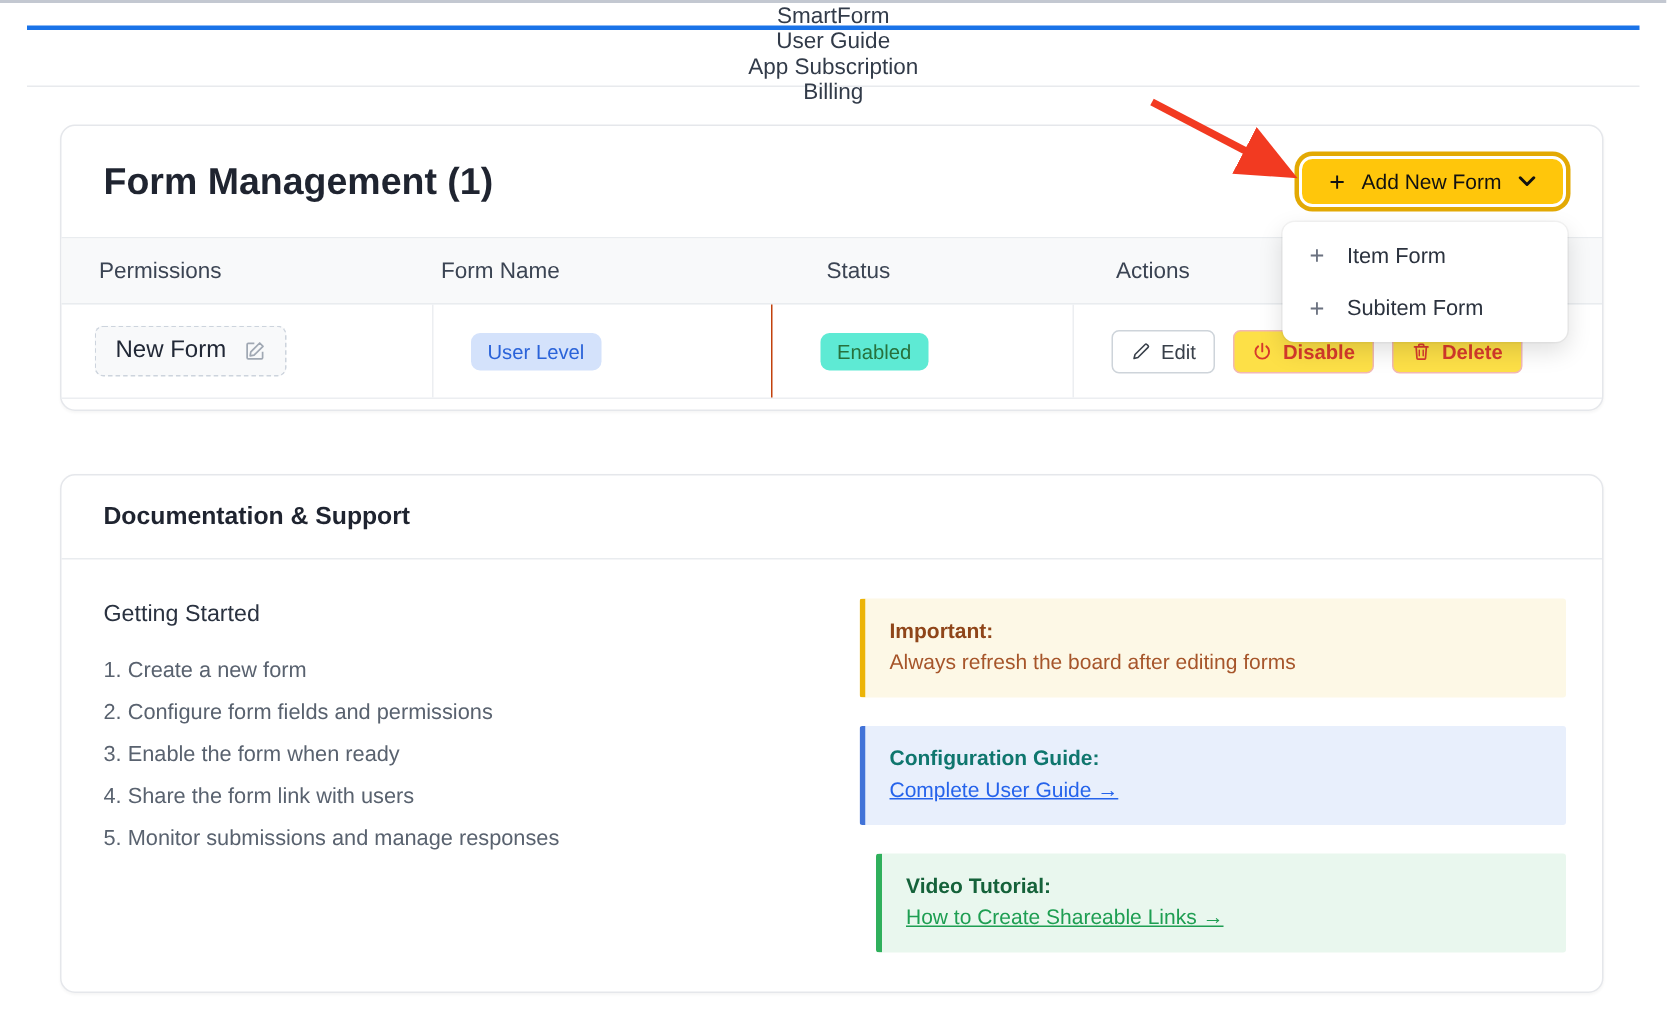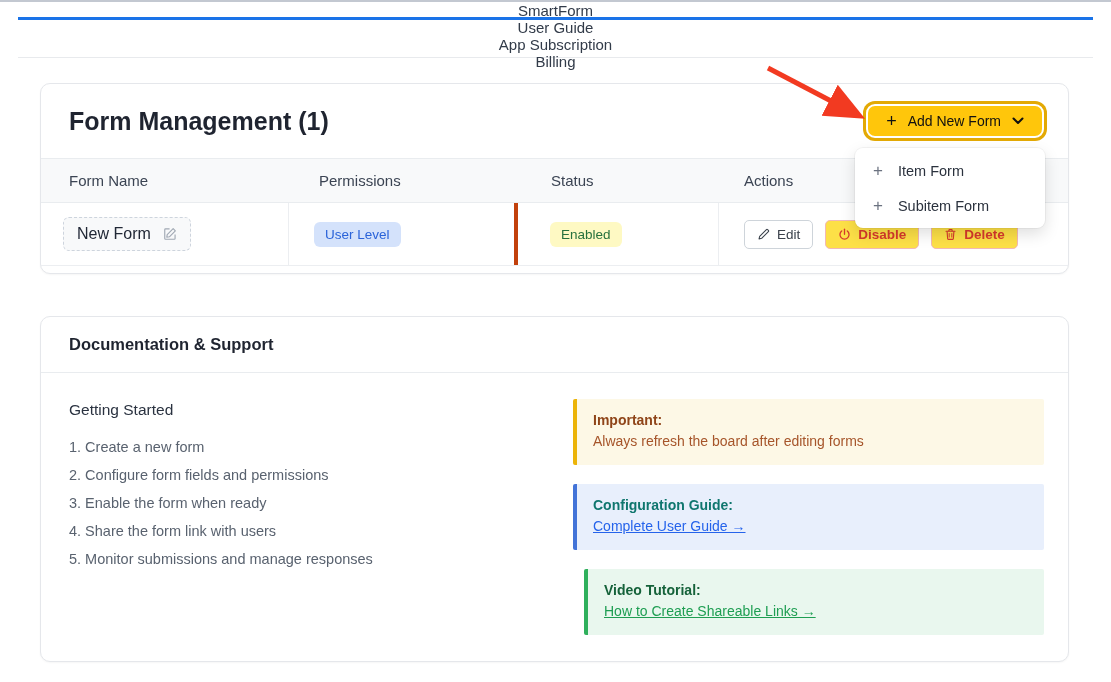--- a/index.html
+++ b/index.html
@@ -35,31 +35,31 @@
   .red-arrow{position:absolute;left:752px;top:58px;z-index:40;pointer-events:none;}
   
   .thead{display:flex;height:43px;align-items:stretch;background:#f8f9fa;
          border-bottom:1px solid #e9ecef;font-size:15px;color:#3b4453;}
   .trow{display:flex;height:62px;align-items:stretch;border-bottom:1px solid #eceef1;}
   .c1{width:225px;}.c2{width:200px;}.c3{width:168px;}.c4{flex:1;}
   .cell{display:flex;align-items:center;}
   .thead .c1{padding-left:28px;}.thead .c2{padding-left:25px;}
   .thead .c3{padding-left:32px;}.thead .c4{padding-left:25px;}
   .trow .c1{padding-left:22px;border-right:1px solid #eceef1;}
-  .trow .c2{padding-left:25px;border-right:4px solid #c2410c;}
+  .trow .c2{padding-left:25px;border-right:1px solid #c2410c;}
   .trow .c3{padding-left:32px;border-right:1px solid #eceef1;}
   .trow .c4{padding-left:25px;gap:12px;}
   .card1-footer{height:7px;}
   .name-box{display:inline-flex;align-items:center;gap:12px;padding:7px 13px;
             border:1.5px dashed #cdd4dd;border-radius:6px;background:#f8f9fa;
             font-size:16px;color:#212836;cursor:pointer;}
   .name-box .ico{color:#a0a8b3;display:flex;}
   .badge{padding:5px 11px;border-radius:6px;font-size:13.5px;}
   .badge-perm{background:#d4e2fb;color:#2a63d9;}
-  .badge-status{background:#fef9c3;color:#27713d;}
+  .badge-status{background:#5eead4;color:#27713d;}
   .abtn{height:29px;display:inline-flex;align-items:center;gap:7px;padding:0 12px;
         border-radius:5px;font-size:13.5px;cursor:pointer;background:#fff;
         border:1px solid #ced4da;color:#39404a;font-family:inherit;}
   .abtn.danger{background:#fde047;border-color:#f2b8b5;color:#d73a2c;font-weight:bold;}
   .abtn svg{display:block;}
   
   .dropdown{position:absolute;left:855px;top:148px;width:190px;background:#fff;
             border-radius:8px;box-shadow:0 6px 16px rgba(0,0,0,.13),0 0 0 1px rgba(0,0,0,.04);
             padding:5px 0;z-index:30;}
   .dd-item{display:flex;align-items:center;gap:15px;padding:9px 18px;font-size:14.5px;
@@ -112,22 +112,22 @@
     <button class="add-btn">
       <span class="plus">+</span>
       <span>Add New Form</span>
       <svg width="12" height="8" viewBox="0 0 12 8">
         <polyline points="1.5,1.5 6,6 10.5,1.5" fill="none" stroke="#111" stroke-width="2" stroke-linecap="round" stroke-linejoin="round"></polyline>
       </svg>
     </button>
   </div>
 
   <div class="thead">
+    <div class="cell c2">Permissions</div>
     <div class="cell c1">Form Name</div>
-    <div class="cell c2">Permissions</div>
     <div class="cell c3">Status</div>
     <div class="cell c4">Actions</div>
   </div>
 
   <div class="trow">
     <div class="cell c1">
       <span class="name-box">
         <span>New Form</span>
         <span class="ico">
           <svg width="14" height="14" viewBox="0 0 16 16">

